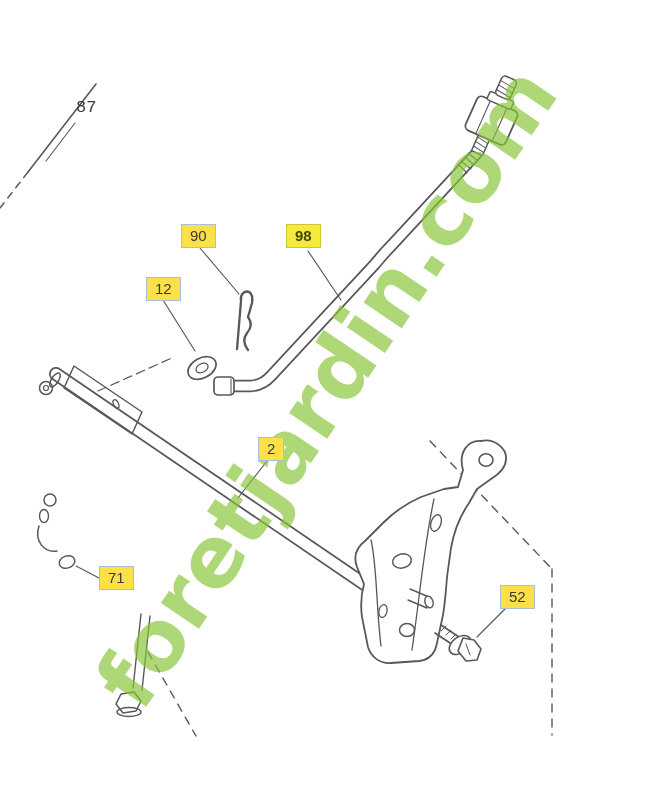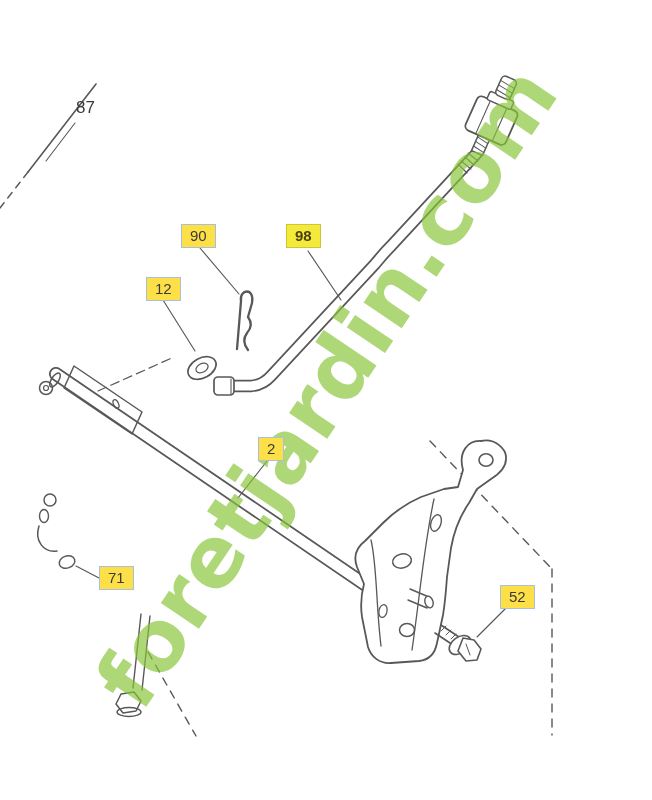--- a/index.html
+++ b/index.html
@@ -16,21 +16,21 @@
     color:rgba(136,197,56,0.68);
     z-index:5;pointer-events:none;
   }
   svg.linework{position:absolute;left:0;top:0;z-index:1;}
   .lbl{
     position:absolute;z-index:10;
     background:#fde047;border:1px solid #a9c0dc;
     padding:2px 8px;font-size:15px;line-height:18px;color:#3a3a3a;
     cursor:pointer;
   }
-  .lbl.plain{border:none;background:transparent;font-size:17px;padding:0 4px;cursor:default;}
+  .lbl.plain{border:none;background:transparent;font-size:17px;padding:0 4px;cursor:default;font-family:Liberation Mono, monospace;}
   .lbl.highlight{background:#f3ea3b;border-color:#cfc433;color:#4a430e;font-weight:bold;}
 </style>
 </head>
 <body>
 
 <div class="stage">
 
   <svg class="linework" width="652" height="800" viewBox="0 0 652 800">
     <g stroke="#585858" fill="none" stroke-linecap="round" stroke-linejoin="round">
 

